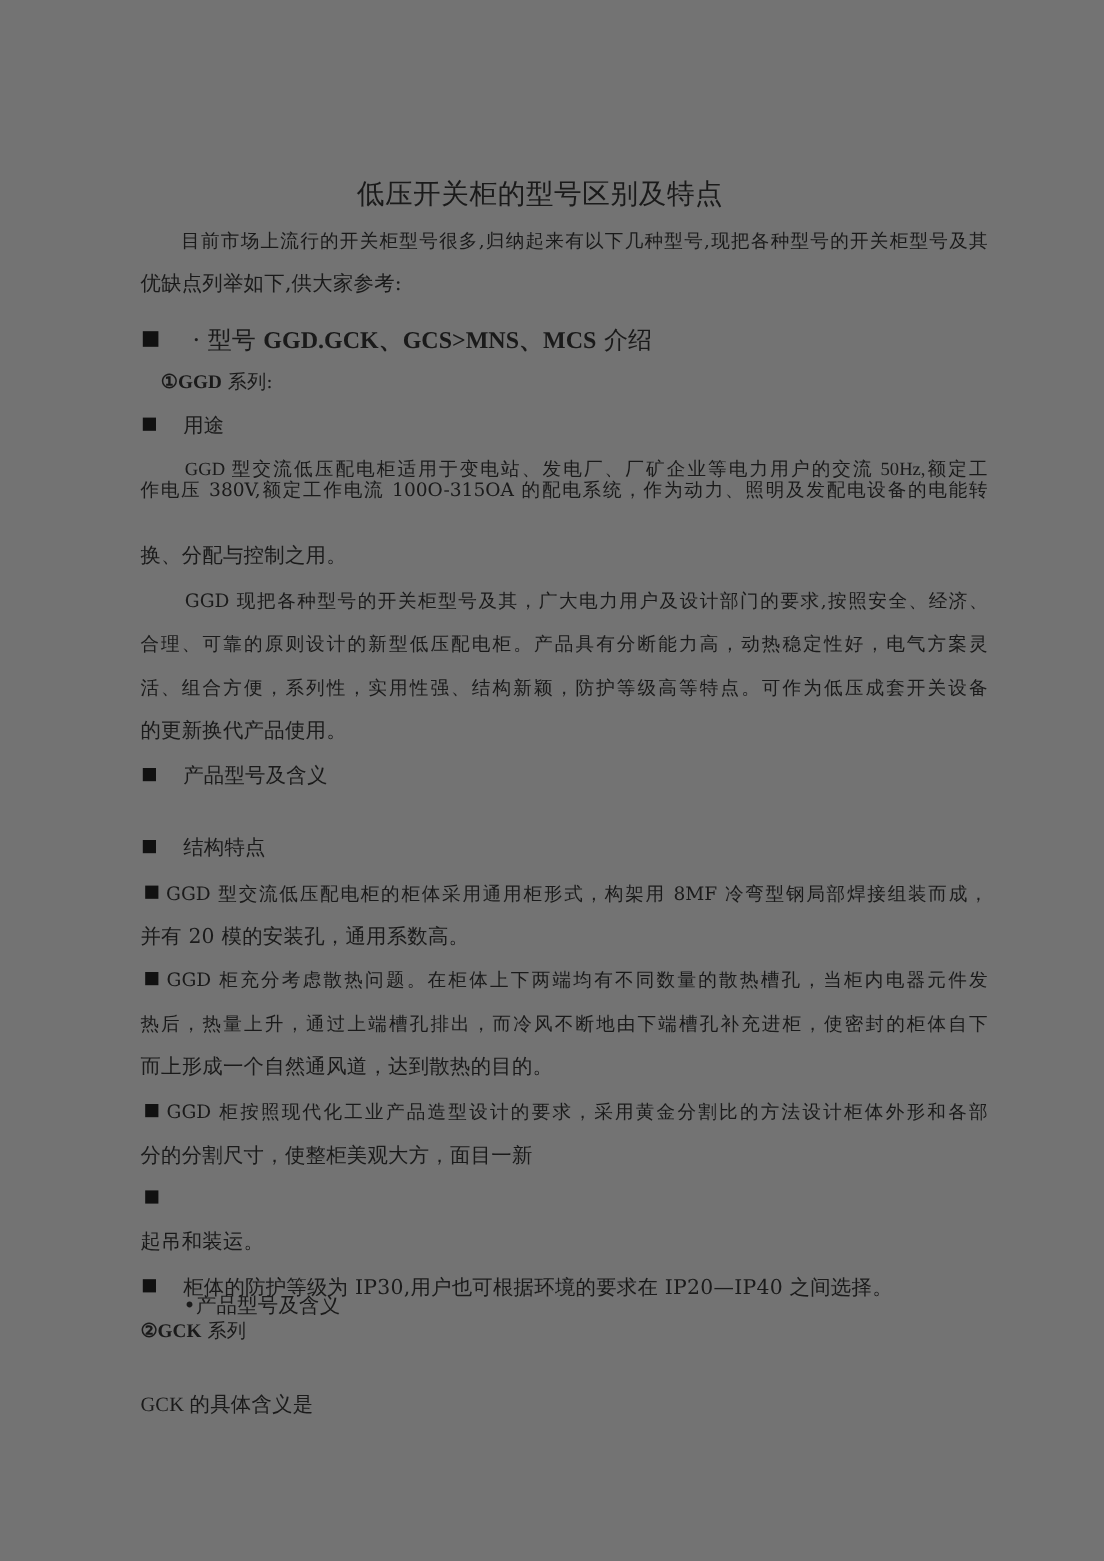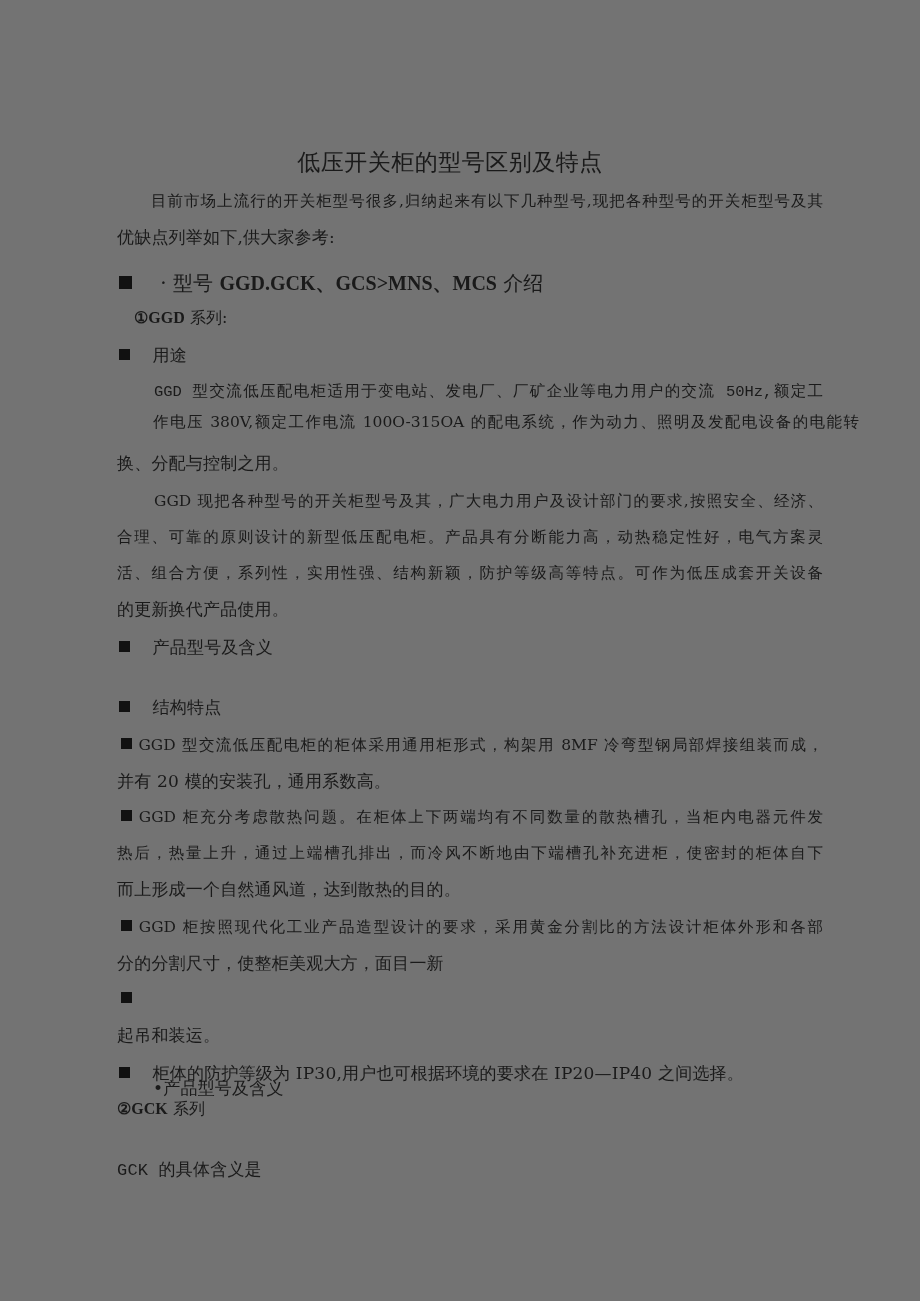--- a/index.html
+++ b/index.html
@@ -58,21 +58,21 @@
       font-size: 16px;
       line-height: 20px;
     }
     .sq {
       display: inline-block;
       width: 11px;
       height: 11px;
       background: #111;
       vertical-align: 1px;
     }
-    .sans { font-family: Liberation Mono, monospace; }
+    .sans { font-family: Liberation Serif, serif; }
     .just {
       position: absolute;
       left: 117px;
       width: 706px;
       font-size: 15.5px;
       line-height: 20px;
       white-space: nowrap;
       text-align: justify;
       text-align-last: justify;
     }
@@ -95,21 +95,21 @@
   <div class="h3" style="left:134px; top:308px;">
     <b>①</b><b>GGD</b><span> 系列:</span>
   </div>
 
   <div class="ln" style="left:119px; top:345px;">
     <span class="sq"></span>
     <span style="display:inline-block;width:17px;"></span><span>用途</span>
   </div>
 
   <div class="just" style="top:381px; padding-left:37px; width:669px;"><span class="sans">GGD 型交流低压配电柜适用于变电站、发电厂、厂矿企业等电力用户的交流 50Hz,额定工</span></div>
-  <div class="just" style="top:412px;margin-left:36px;"><span>作电压 380V,额定工作电流 100O-315OA 的配电系统，作为动力、照明及发配电设备的电能转</span></div>
+  <div class="just" style="top:398px;"><span>作电压 380V,额定工作电流 100O-315OA 的配电系统，作为动力、照明及发配电设备的电能转</span></div>
   <div class="ln" style="left:117px; top:453px;">换、分配与控制之用。</div>
 
   <div class="just" style="top:491px; padding-left:37px; width:669px;">GGD 现把各种型号的开关柜型号及其，广大电力用户及设计部门的要求,按照安全、经济、</div>
   <div class="just" style="top:527px;">合理、可靠的原则设计的新型低压配电柜。产品具有分断能力高，动热稳定性好，电气方案灵</div>
   <div class="just" style="top:563px;">活、组合方便，系列性，实用性强、结构新颖，防护等级高等特点。可作为低压成套开关设备</div>
   <div class="ln" style="left:117px; top:599px;">的更新换代产品使用。</div>
 
   <div class="ln" style="left:119px; top:637px;">
     <span class="sq"></span>
     <span style="display:inline-block;width:17px;"></span><span>产品型号及含义</span>

